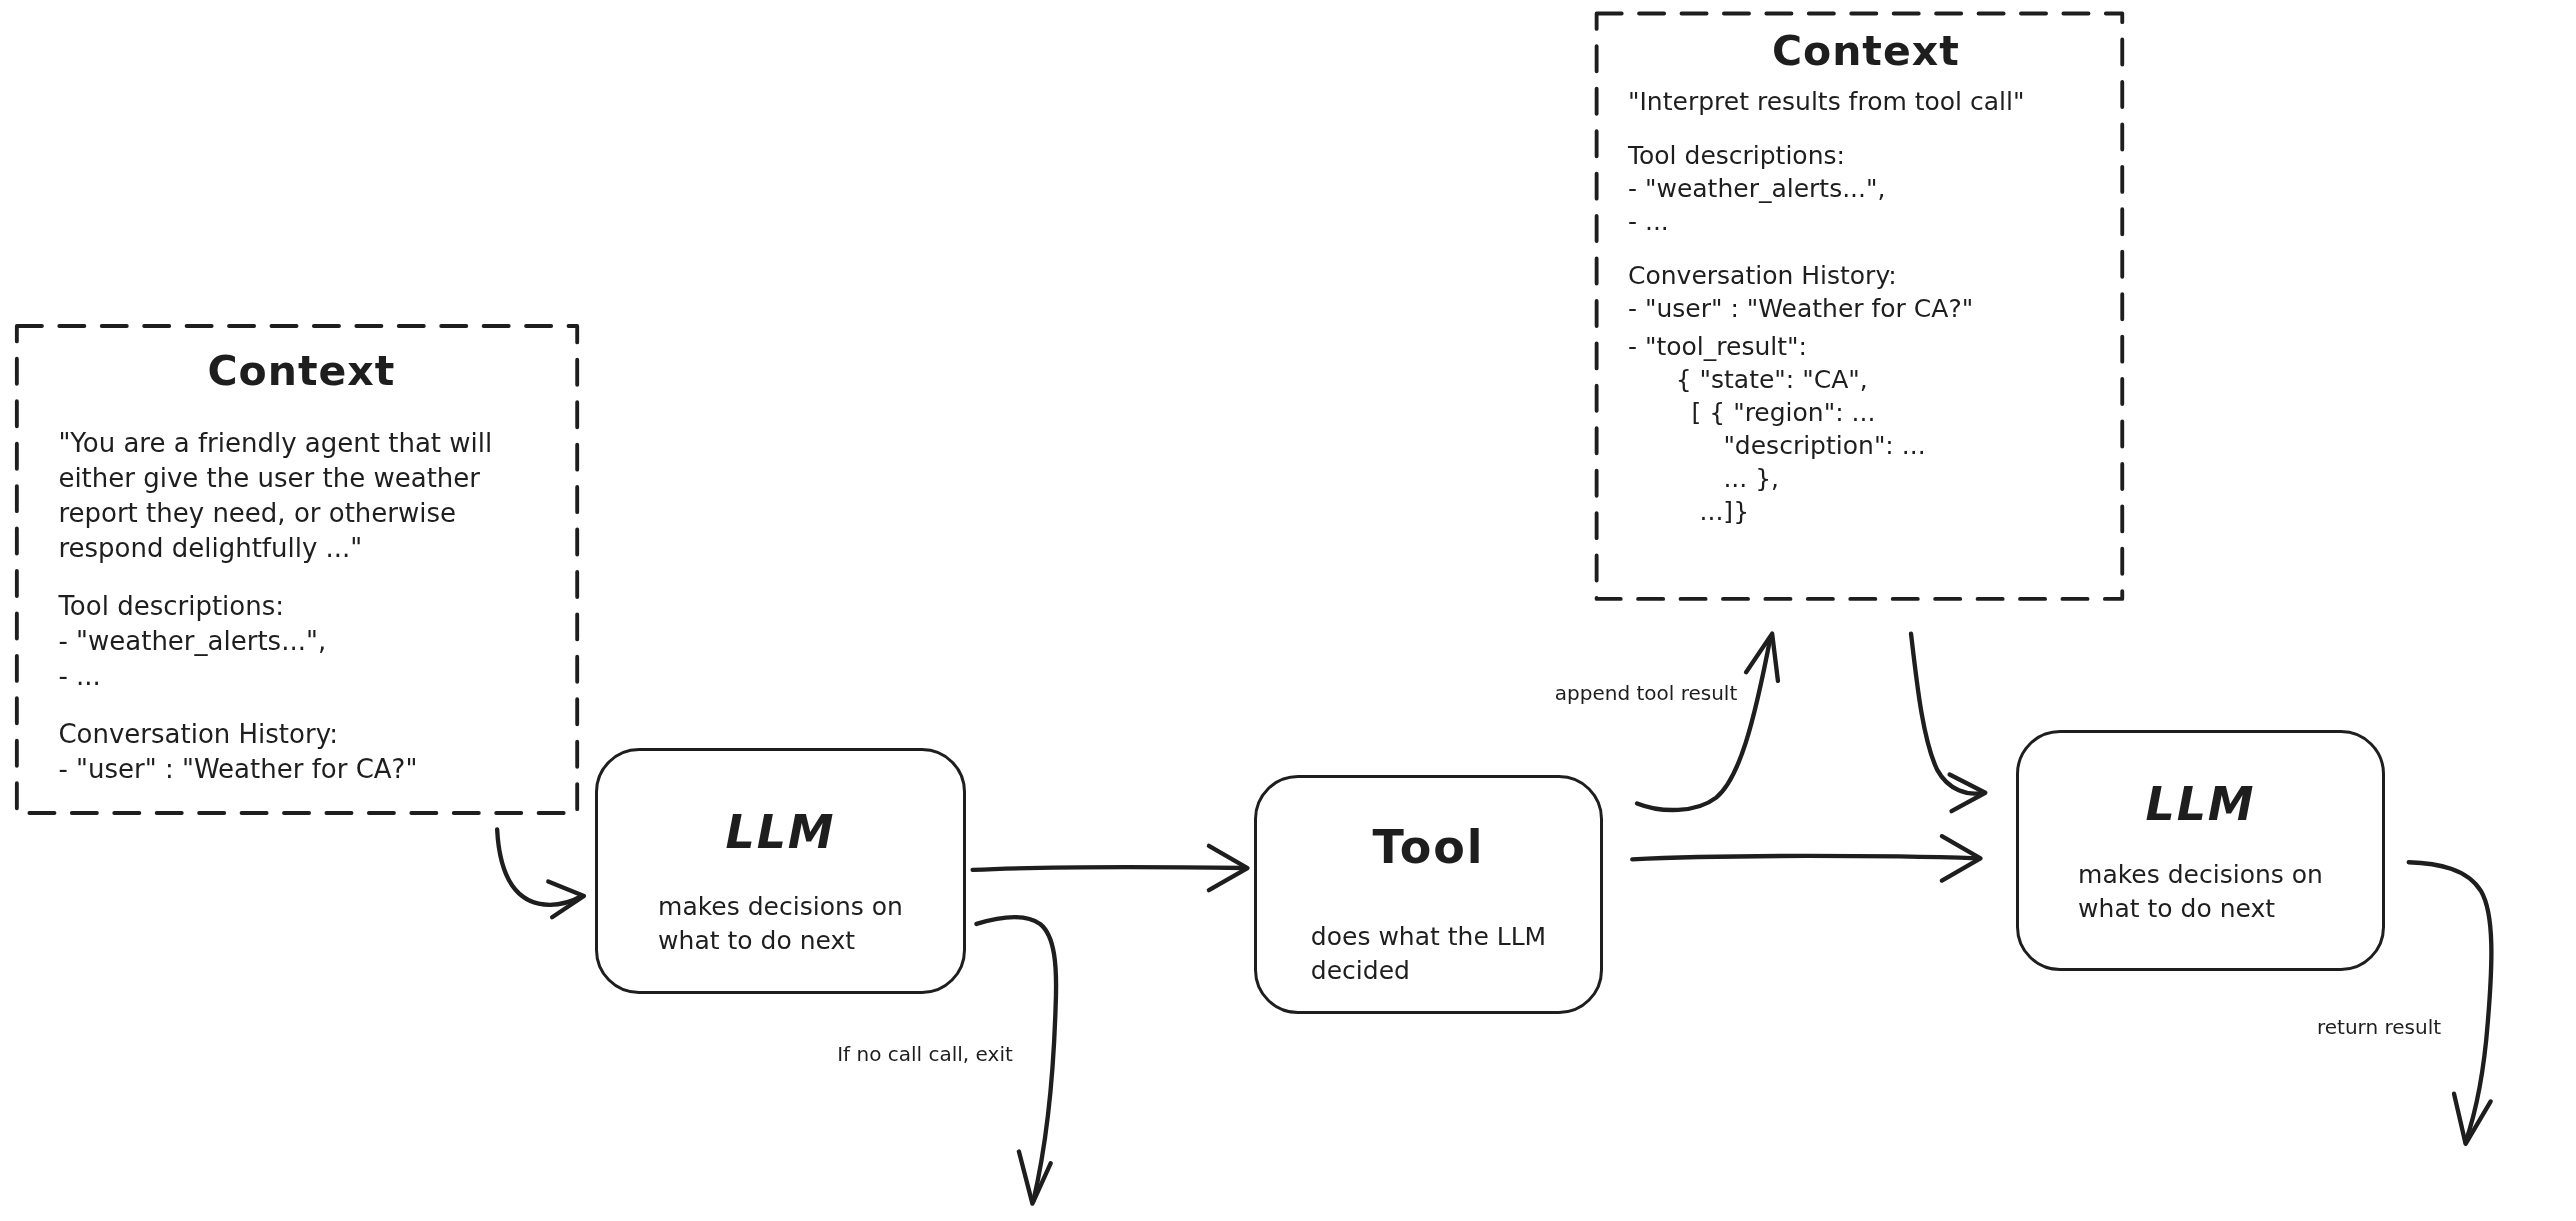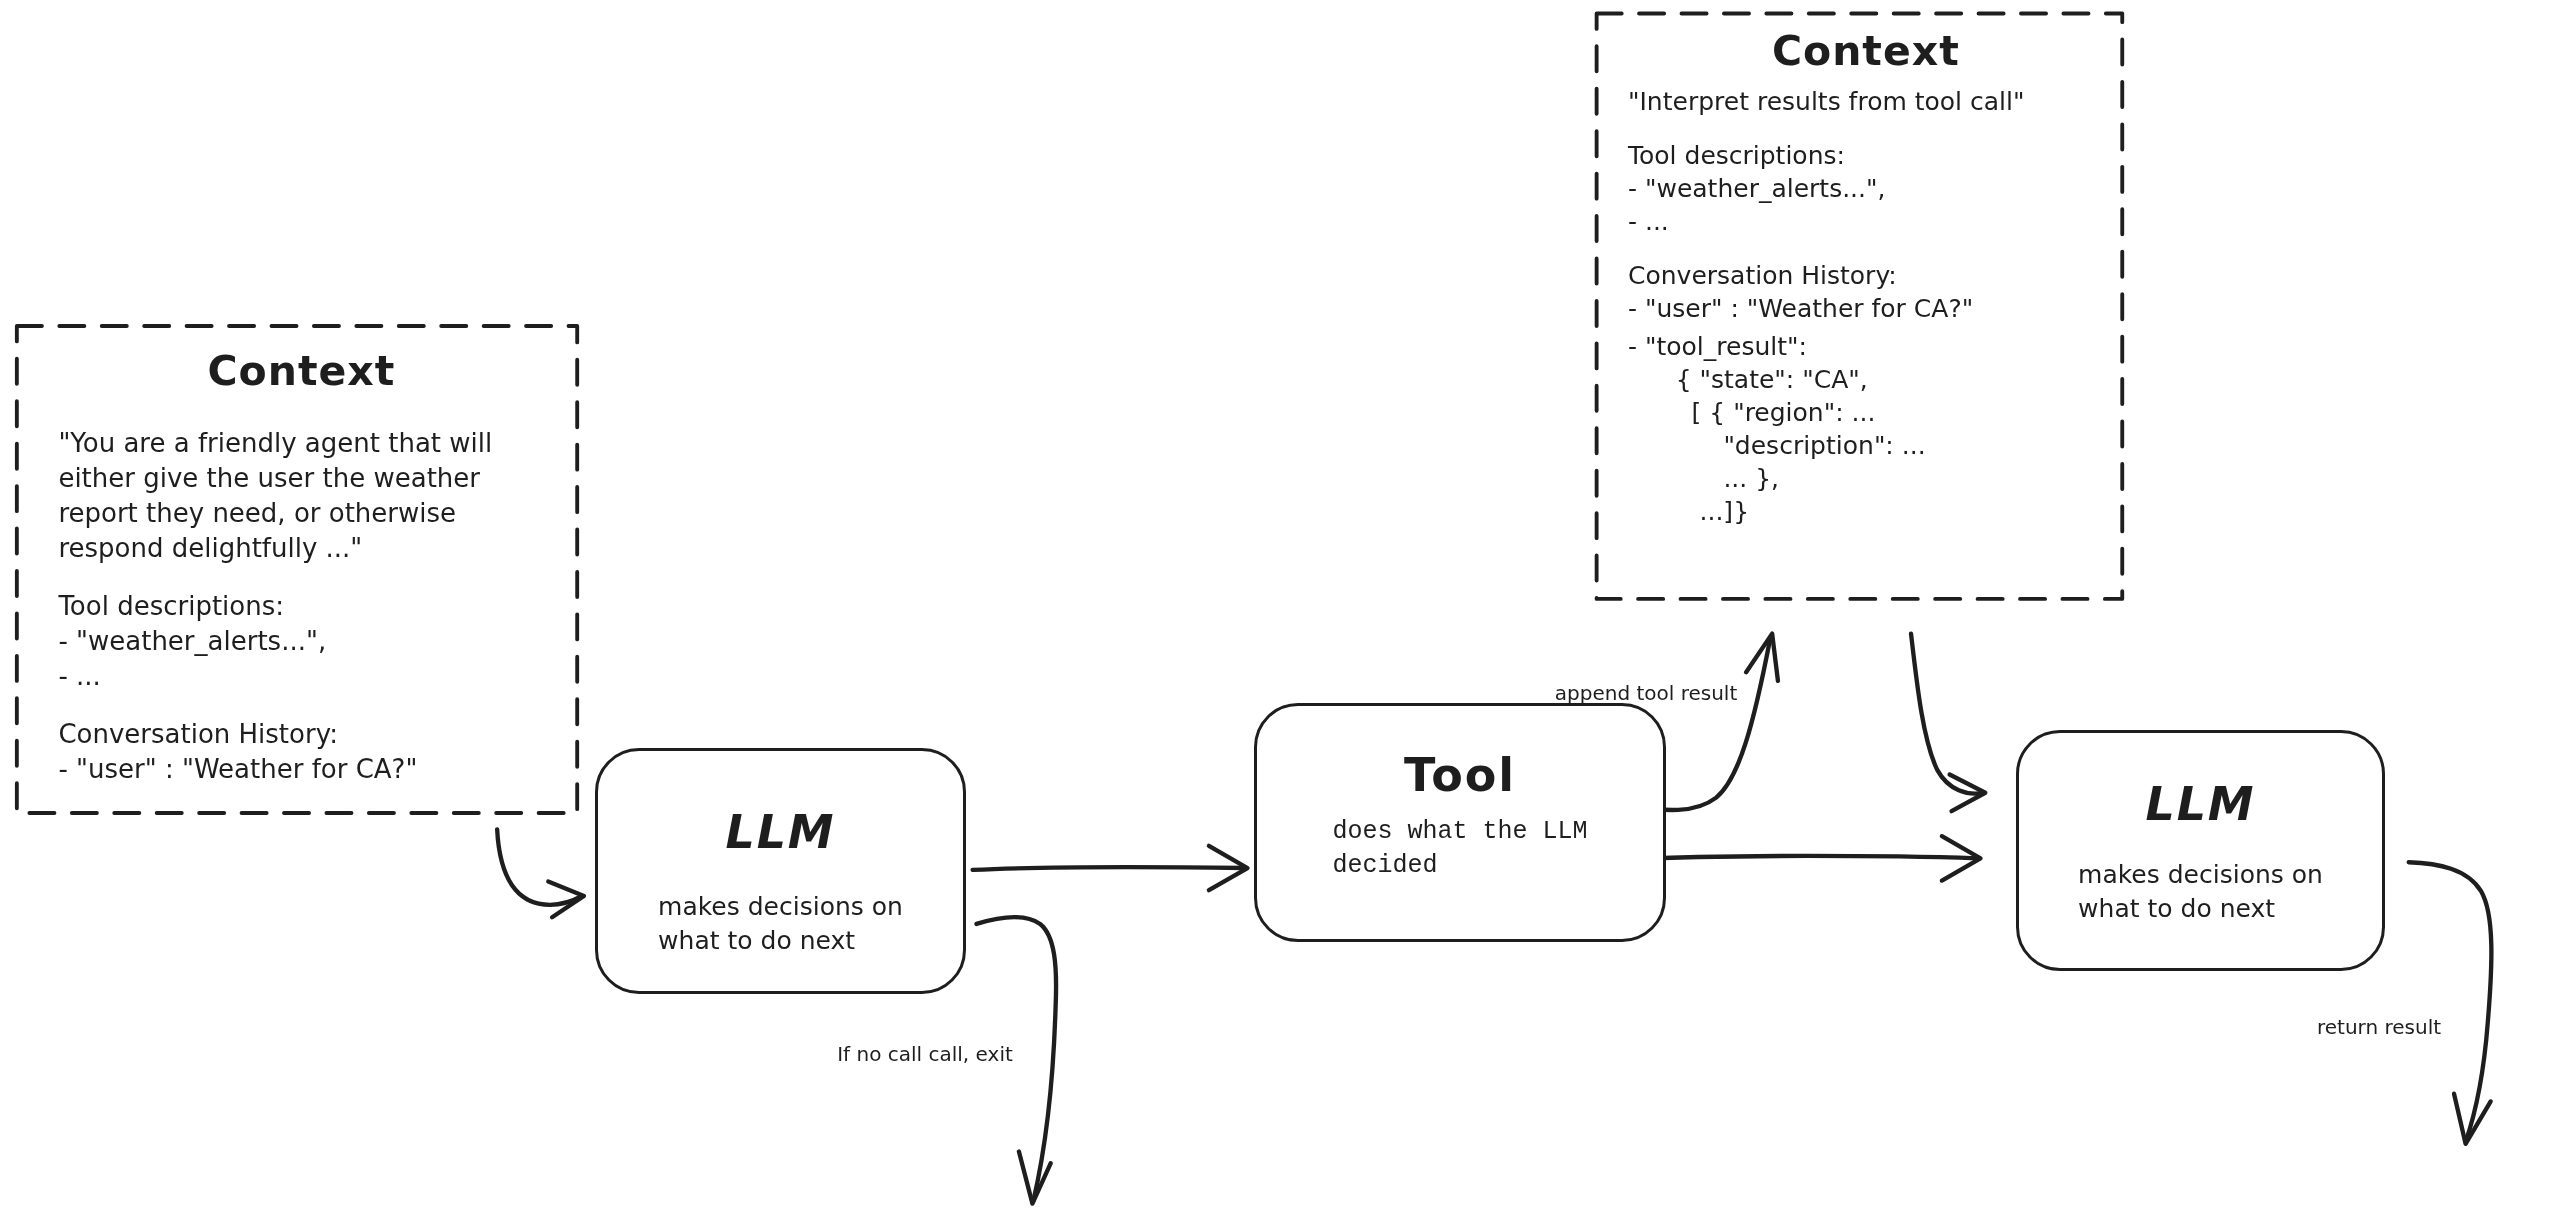--- a/index.html
+++ b/index.html
@@ -64,22 +64,22 @@
   .node-title.italic { font-style: italic; }
   .node-sub {
     white-space: pre-wrap;
     font-size: 25px;
     line-height: 34px;
     text-align: left;
     font-weight: 500;
   }
   #node-llm-1 { left: 595px;  top: 748px; width: 371px; height: 246px; padding-top: 54px; }
   #node-llm-1 .node-sub { margin-top: 31px; }
-  #node-tool  { left: 1254px; top: 703px; width: 412px; height: 239px; padding-top: 42px; }
-  #node-tool  .node-sub { margin-top: 13px; font-family: Liberation Mono, monospace; }
+  #node-tool  { left: 1254px; top: 775px; width: 349px; height: 239px; padding-top: 42px; }
+  #node-tool  .node-sub { margin-top: 46px; }
   #node-llm-2 { left: 2016px; top: 730px; width: 369px; height: 241px; padding-top: 44px; }
   #node-llm-2 .node-sub { margin-top: 27px; }
   .edge-label {
     position: absolute;
     z-index: 1;
     font-size: 20px;
     font-weight: 400;
     white-space: nowrap;
   }
   #label-append { left: 1536px; top: 681px; width: 220px; text-align: center; }

